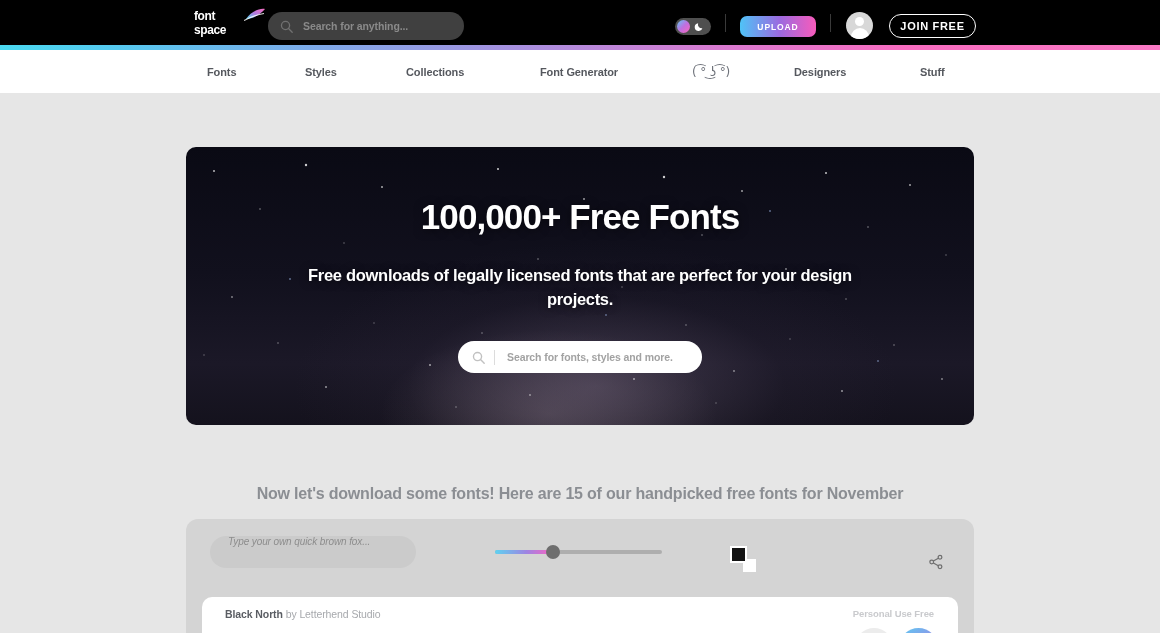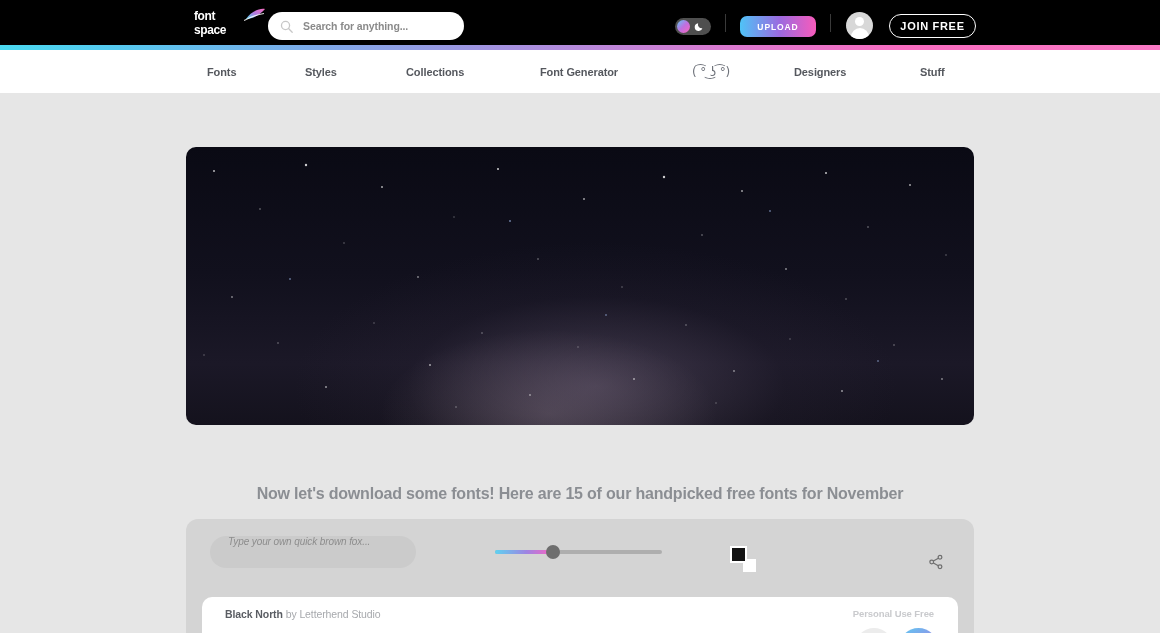--- a/index.html
+++ b/index.html
@@ -46,21 +46,21 @@
     width: 22px;
     height: 13px;
   }
 
   .hdr-search {
     position: absolute;
     left: 268px;
     top: 12px;
     width: 196px;
     height: 28px;
-    background: #ffffff;
+    background: #404040;
     border-radius: 14px;
     display: flex;
     align-items: center;
     padding-left: 12px;
   }
   .hdr-search .sicon {
     width: 13px; height: 13px;
     flex: 0 0 auto;
     opacity: .55;
   }
@@ -535,20 +535,30 @@
       <g fill="#9fb8e8">
         <circle cx="104" cy="132" r="1" opacity=".55"></circle>
           <circle cx="324" cy="74" r="1.1" opacity=".6"></circle>
         <circle cx="584" cy="64" r="1" opacity=".55"></circle>
           <circle cx="420" cy="168" r="1" opacity=".5"></circle>
         <circle cx="692" cy="214" r="1" opacity=".5"></circle>
       </g>
     </svg>
 
     <div class="hero-inner">
+      <div class="hero-title">100,000+ Free Fonts</div>
+      <div class="hero-sub">Free downloads of legally licensed fonts that are perfect for your design projects.</div>
+      <div class="hero-search">
+        <svg class="hsicon" viewBox="0 0 16 16">
+          <circle cx="6.8" cy="6.8" r="5" fill="none" stroke="#777" stroke-width="1.7"></circle>
+          <line x1="10.5" y1="10.5" x2="15" y2="15" stroke="#777" stroke-width="1.7" stroke-linecap="round"></line>
+        </svg>
+        <div class="vline"></div>
+        <span class="hstext">Search for fonts, styles and more.</span>
+      </div>
     </div>
   </div>
 
   <div class="tagline">Now let's download some fonts! Here are 15 of our handpicked free fonts for November</div>
 
   <div class="panel">
     <div class="toolbar">
       <div class="tb-input">
         <span>Type your own quick brown fox...</span>
       </div>

